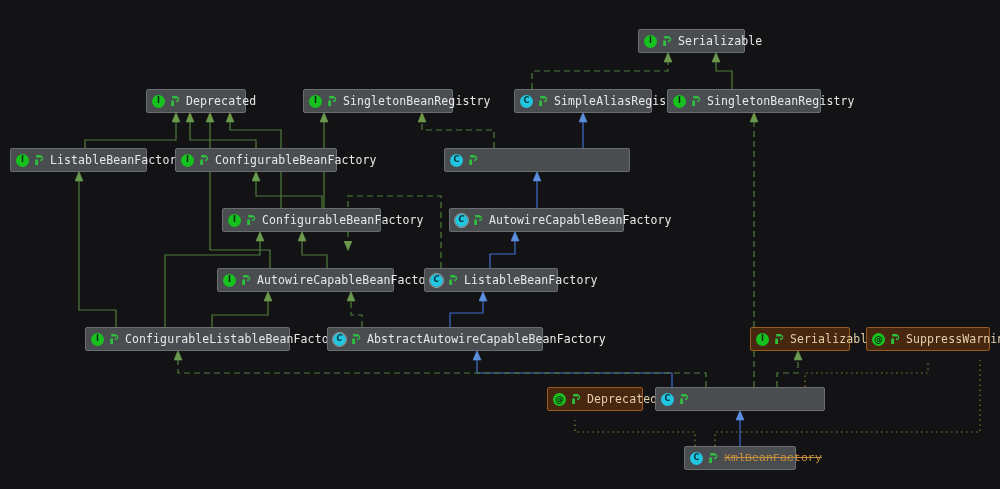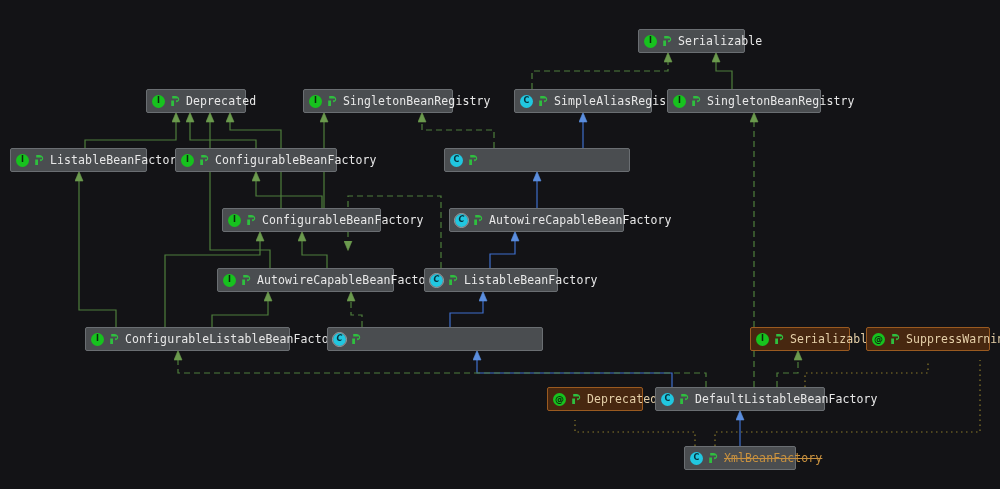--- a/index.html
+++ b/index.html
@@ -39,21 +39,21 @@
     background: #472710;
     border: 1px solid #9a5a20;
   }
   .node-label {
     font-size: 11.5px;
     line-height: 12px;
     color: #e8e8e8;
     letter-spacing: 0.1px;
   }
   .node.annot .node-label { color: #e4cfa8; }
-  .node-label.deprecated { color: #c8913f; text-decoration: line-through; }
+  .node-label.deprecated { color: #c8913f; text-decoration: line-through; font-family: Liberation Mono, monospace; }
 
   
   .ticon {
     position: relative;
     width: 13px; height: 13px;
     border-radius: 50%;
     flex: 0 0 13px;
     display: flex; align-items: center; justify-content: center;
     font-size: 8px;
     font-weight: bold;
@@ -215,20 +215,21 @@
         <svg class="bean" viewBox="0 0 11 12">
           <path d="M2.2,1.0 L5.2,1.0 C7.6,1.0 9.2,2.4 9.2,4.3 C9.2,6.0 7.9,7.1 6.1,7.3 L6.1,5.3 L8.0,5.3 L8.0,3.6 L2.2,3.6 Z M1.2,5.6 L4.0,5.6 L4.0,11.0 L1.2,11.0 Z" fill="#2fbf3f"></path>
         </svg>
         <span class="node-label">ConfigurableListableBeanFactory</span>
       </div>
       <div class="node" style="left: 327px; top: 327px; width: 216px;">
         <span class="ticon abs">C</span>
         <svg class="bean" viewBox="0 0 11 12">
           <path d="M2.2,1.0 L5.2,1.0 C7.6,1.0 9.2,2.4 9.2,4.3 C9.2,6.0 7.9,7.1 6.1,7.3 L6.1,5.3 L8.0,5.3 L8.0,3.6 L2.2,3.6 Z M1.2,5.6 L4.0,5.6 L4.0,11.0 L1.2,11.0 Z" fill="#2fbf3f"></path>
         </svg>
+        <span class="node-label">AbstractAutowireCapableBeanFactory</span>
       </div>
       <div class="node annot" style="left: 750px; top: 327px; width: 100px;">
         <span class="ticon iface">I</span>
         <svg class="bean" viewBox="0 0 11 12">
           <path d="M2.2,1.0 L5.2,1.0 C7.6,1.0 9.2,2.4 9.2,4.3 C9.2,6.0 7.9,7.1 6.1,7.3 L6.1,5.3 L8.0,5.3 L8.0,3.6 L2.2,3.6 Z M1.2,5.6 L4.0,5.6 L4.0,11.0 L1.2,11.0 Z" fill="#2fbf3f"></path>
         </svg>
         <span class="node-label">Serializable</span>
       </div>
       <div class="node annot" style="left: 866px; top: 327px; width: 124px;">
         <span class="ticon annotation">@</span>
@@ -242,21 +243,20 @@
         <svg class="bean" viewBox="0 0 11 12">
           <path d="M2.2,1.0 L5.2,1.0 C7.6,1.0 9.2,2.4 9.2,4.3 C9.2,6.0 7.9,7.1 6.1,7.3 L6.1,5.3 L8.0,5.3 L8.0,3.6 L2.2,3.6 Z M1.2,5.6 L4.0,5.6 L4.0,11.0 L1.2,11.0 Z" fill="#2fbf3f"></path>
         </svg>
         <span class="node-label">Deprecated</span>
       </div>
       <div class="node" style="left: 655px; top: 387px; width: 170px;">
         <span class="ticon cls">C</span>
         <svg class="bean" viewBox="0 0 11 12">
           <path d="M2.2,1.0 L5.2,1.0 C7.6,1.0 9.2,2.4 9.2,4.3 C9.2,6.0 7.9,7.1 6.1,7.3 L6.1,5.3 L8.0,5.3 L8.0,3.6 L2.2,3.6 Z M1.2,5.6 L4.0,5.6 L4.0,11.0 L1.2,11.0 Z" fill="#2fbf3f"></path>
         </svg>
-        <span class="node-label">DefaultListableBeanFactory</span>
       </div>
       <div class="node" style="left: 684px; top: 446px; width: 112px;">
         <span class="ticon cls">C</span>
         <svg class="bean" viewBox="0 0 11 12">
           <path d="M2.2,1.0 L5.2,1.0 C7.6,1.0 9.2,2.4 9.2,4.3 C9.2,6.0 7.9,7.1 6.1,7.3 L6.1,5.3 L8.0,5.3 L8.0,3.6 L2.2,3.6 Z M1.2,5.6 L4.0,5.6 L4.0,11.0 L1.2,11.0 Z" fill="#2fbf3f"></path>
         </svg>
         <span class="node-label deprecated">XmlBeanFactory</span>
       </div>
     </div>
 </div>

